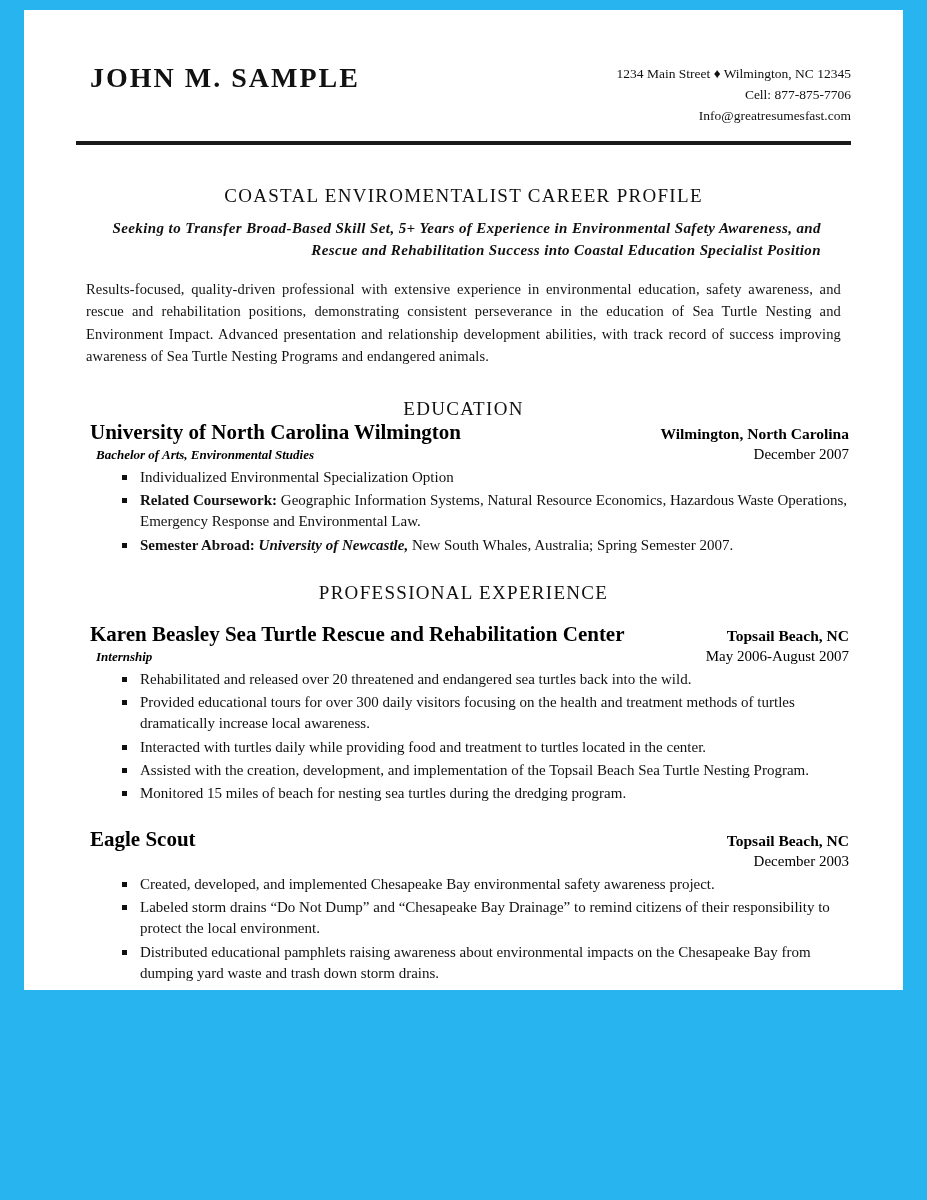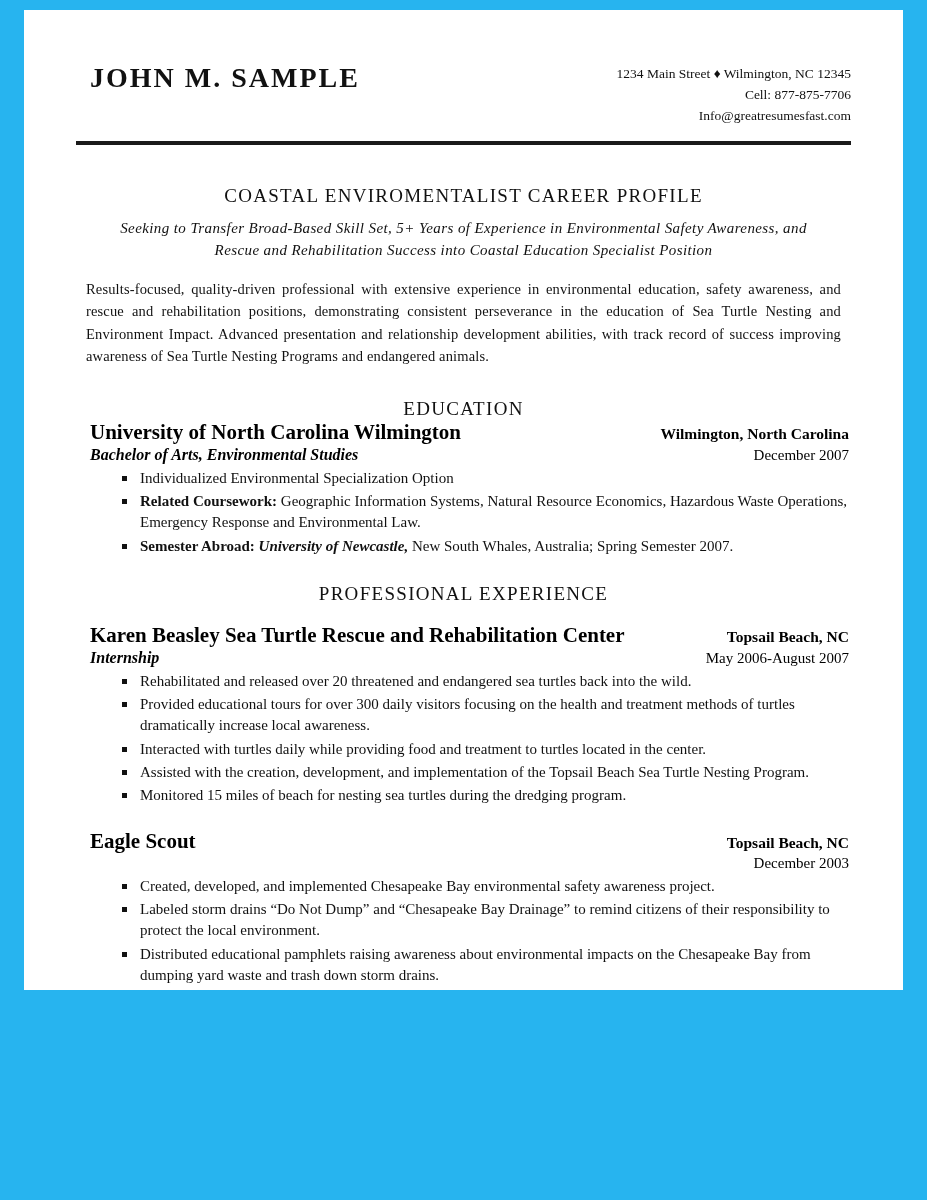--- a/index.html
+++ b/index.html
@@ -54,23 +54,23 @@
   
   .sec-title {
     text-align: center;
     font-size: 19px;
     letter-spacing: 1.3px;
     color: #111;
     margin-top: 26px;
   }
   .sec-title.profile { margin-top: 40px; }
   .tagline {
-    text-align: center;
+    text-align: right;
     font-style: italic;
-    font-weight: normal;
+    font-weight: bold;
     font-size: 15px;
     line-height: 1.5;
     letter-spacing: .4px;
     margin: 10px 34px 16px 34px;
     color: #111;
   }
   .summary {
     font-size: 14.5px;
     line-height: 1.55;
     text-align: justify;
@@ -79,21 +79,21 @@
     color: #111;
   }
   .edu-head { margin-top: 30px; }
   .row {
     display: flex;
     justify-content: space-between;
     align-items: baseline;
     margin: 0 6px 0 18px;
   }
   .row .left { font-weight: bold; font-size: 21px; }
-  .row .left.italic { font-weight: bold; font-style: italic; font-size: 16px; }
+  .row .left.italic { font-weight: bold; font-style: italic; font-size: 13px; margin-left: 6px; }
   .row .right { font-weight: bold; font-size: 15.5px; text-align: left; }
   .row .right.plain { font-weight: normal; font-size: 15px; }
   .r2 { margin-top: 1px; }
   ul.bullets {
     list-style: none;
     margin: 4px 0 0 0;
     padding: 0 6px 0 46px;
   }
   ul.bullets li {
     position: relative;

